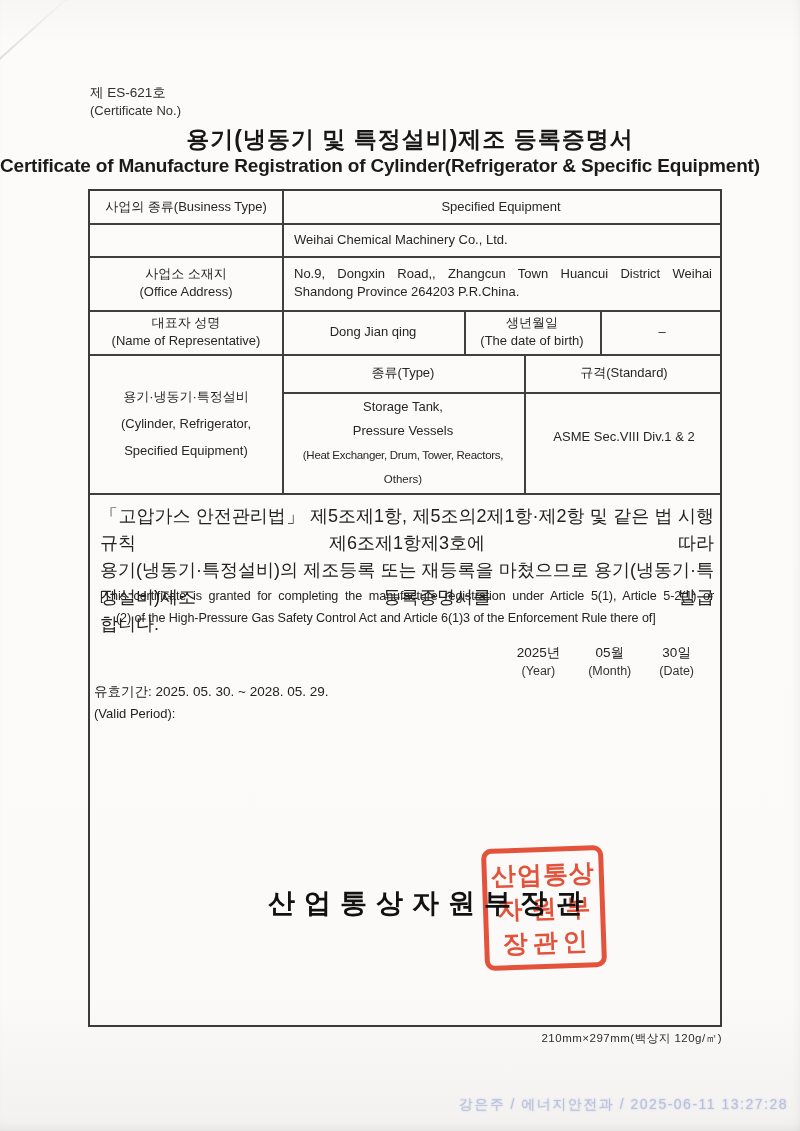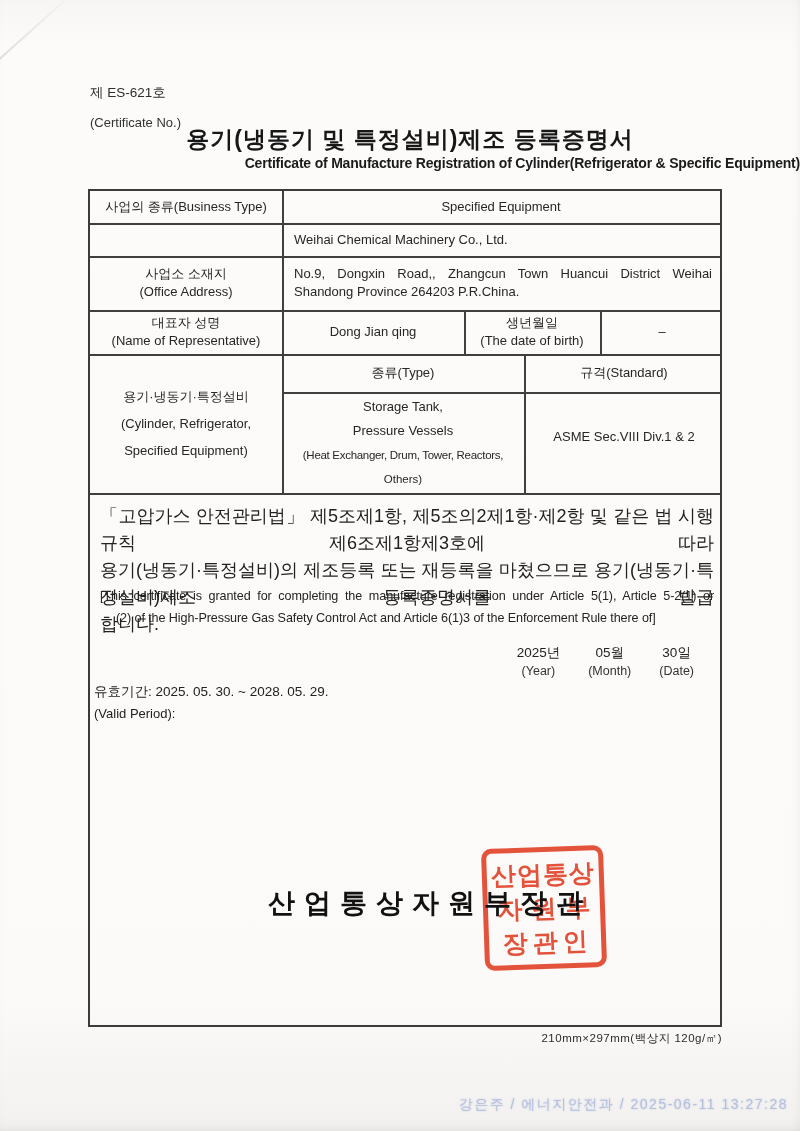--- a/index.html
+++ b/index.html
@@ -13,29 +13,29 @@
     overflow:hidden;
   }
   .fold-mark {
     position:absolute; left:-22px; top:28px; width:110px; height:2px;
     background:linear-gradient(90deg, rgba(120,120,115,.25), rgba(120,120,115,0));
     transform:rotate(-42deg);
   }
 
   .cert-no { position:absolute; left:90px; top:84px; line-height:18px; }
   .cert-no .ko { font-size:13.5px; color:#2e2e2e; }
-  .cert-no .en { font-size:13px; color:#333;margin-top:12px; }
+  .cert-no .en { font-size:13px; color:#333; }
 
   .title-ko {
     position:absolute; left:0; top:124px; width:100%; text-align:center;
     font-size:23px; font-weight:bold; letter-spacing:1px; color:#171717;padding-left:20px;
   }
   .title-en {
-    position:absolute; left:0; top:155px; width:100%; text-align:right;
-    font-size:14px; font-weight:bold; letter-spacing:-0.2px; color:#1b1b1b;
+    position:absolute; left:0; top:155px; width:100%; text-align:left;
+    font-size:19px; font-weight:bold; letter-spacing:-0.2px; color:#1b1b1b;
   }
 
   
   .reg-table {
     position:absolute; left:88px; top:189px; width:634px; height:838px;
     border:2px solid #3b3b3b;
   }
   .hline, .vline { position:absolute; background:#3f3f3f; }
   .hline { height:2px; }
   .vline { width:2px; }

